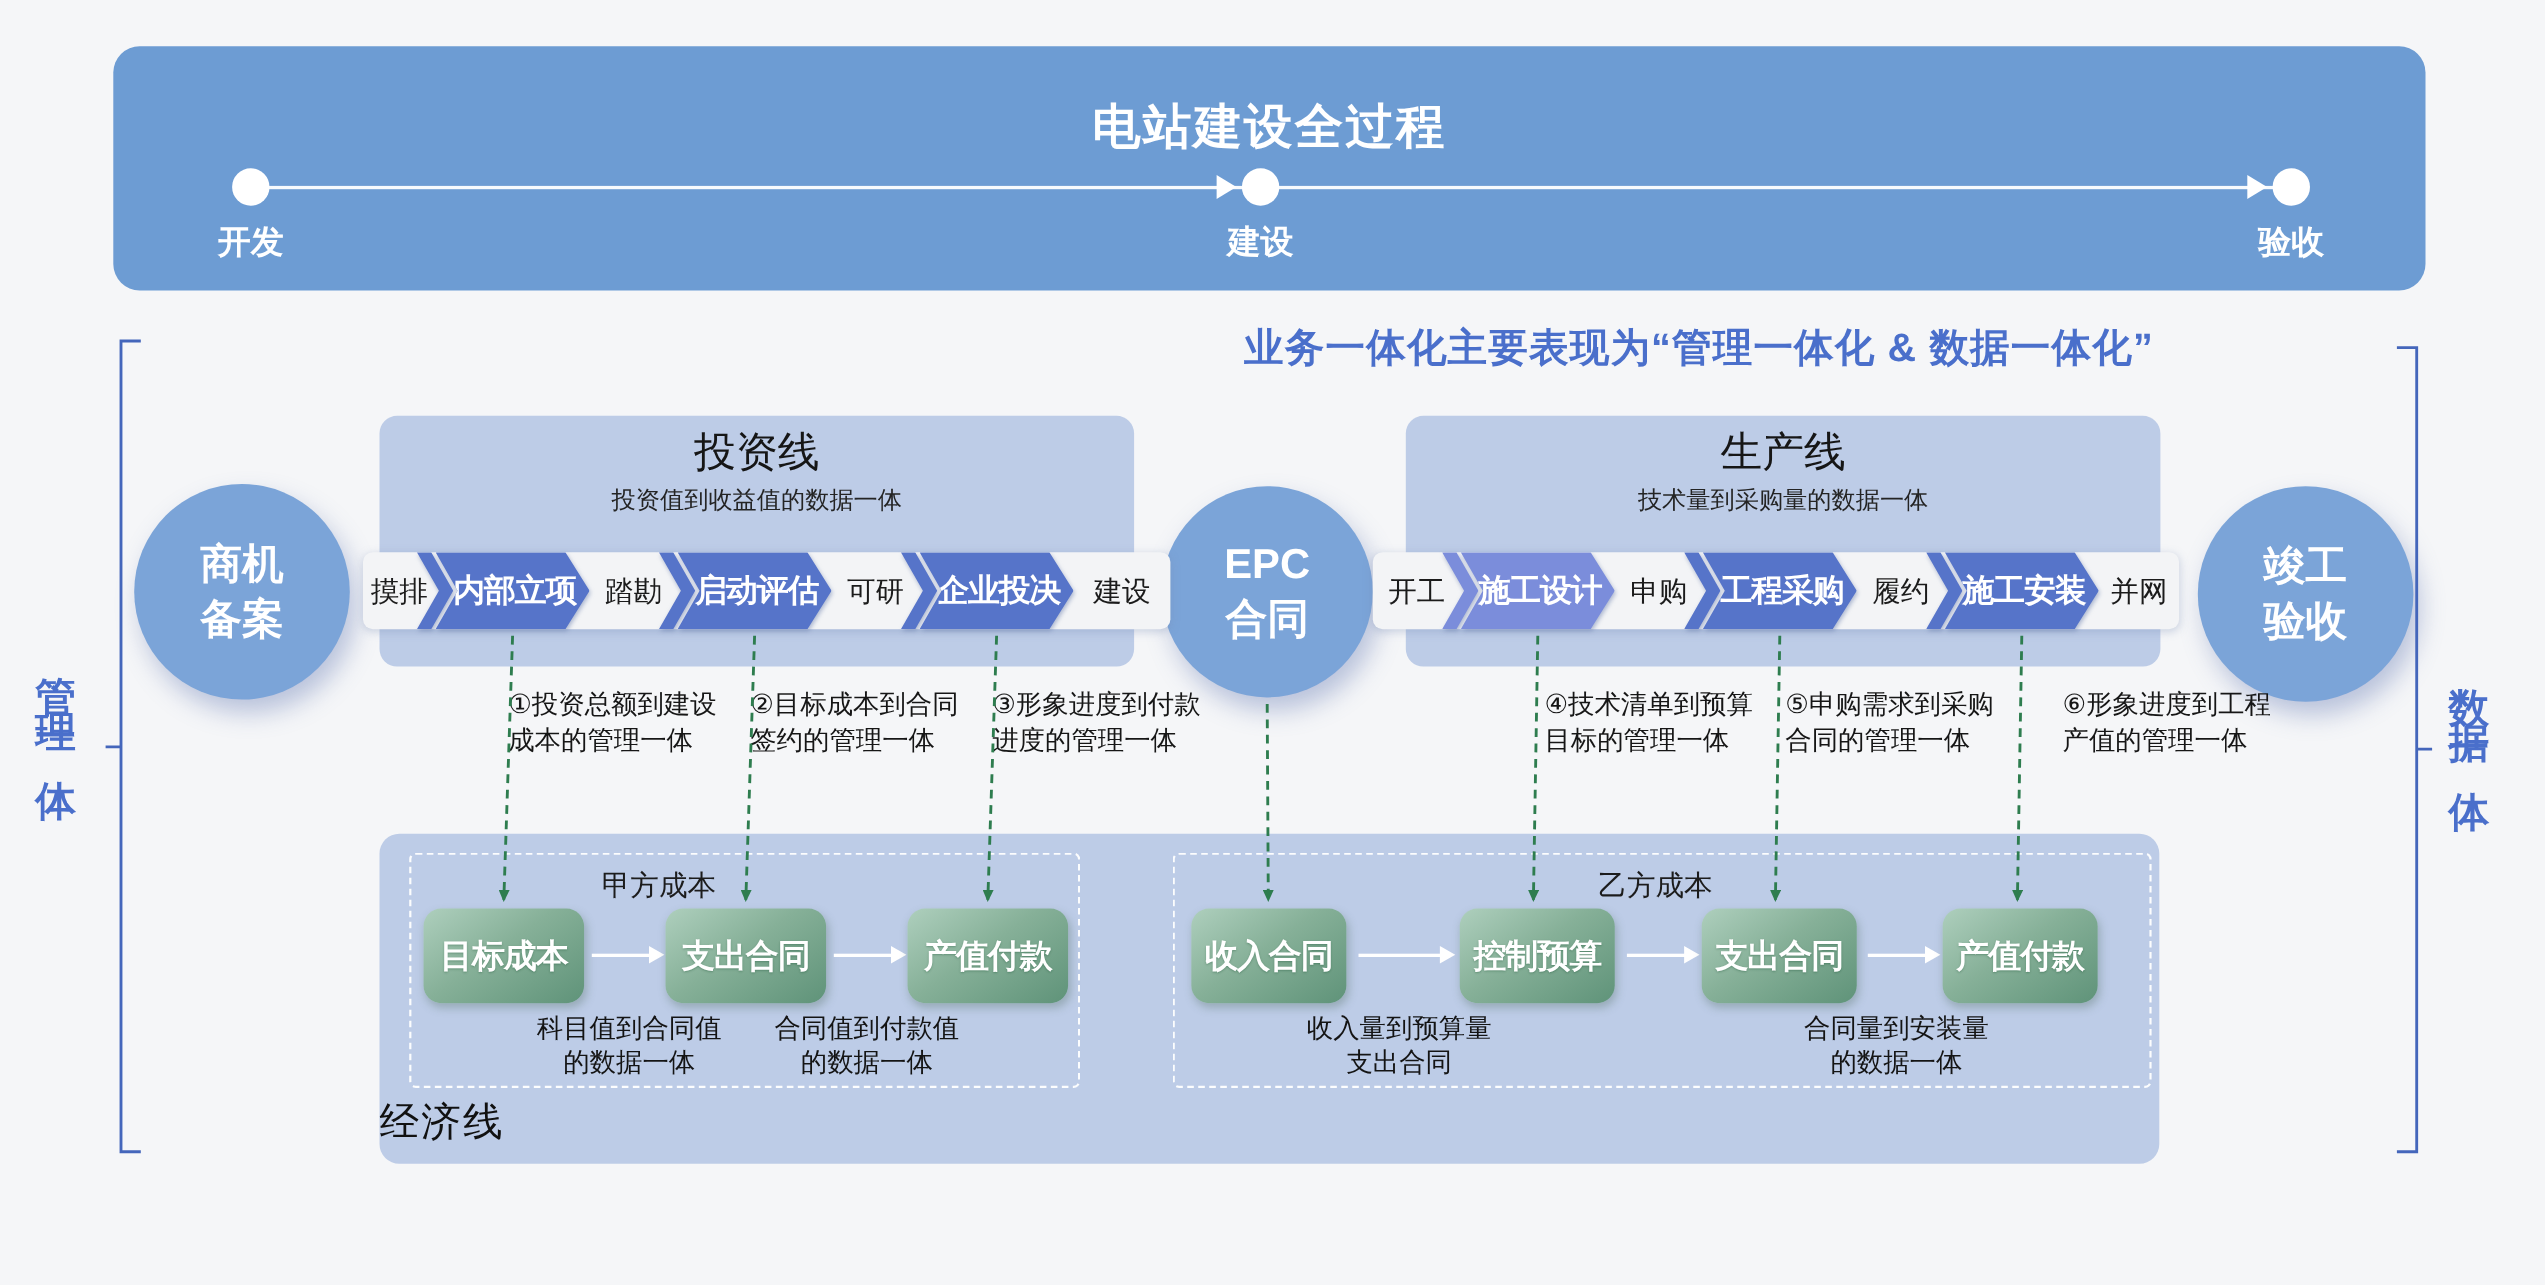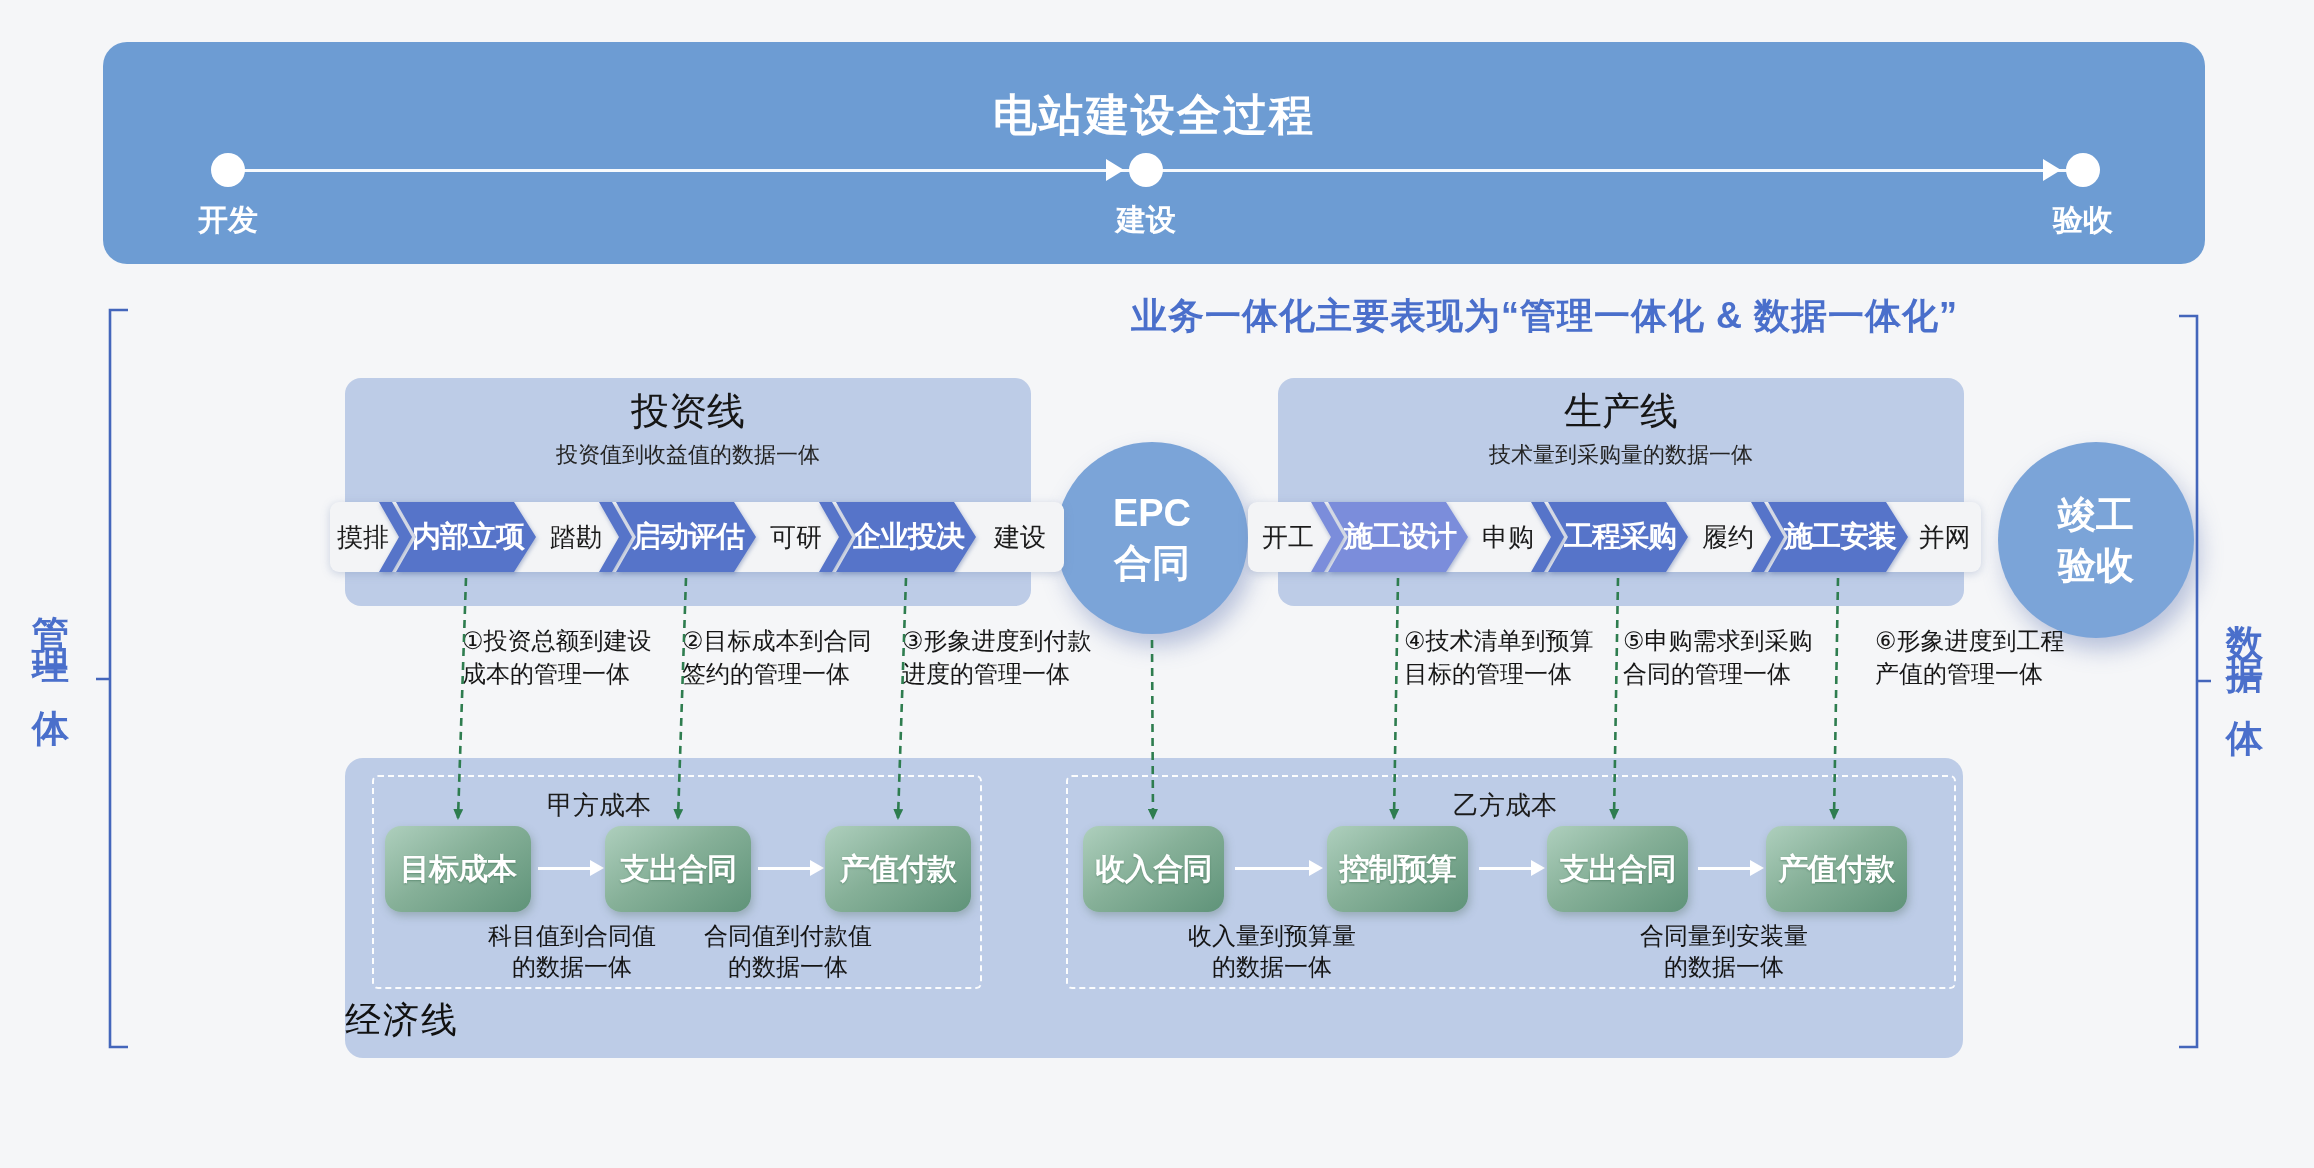--- a/index.html
+++ b/index.html
@@ -101,20 +101,22 @@
     <div class="tl-label l1">开发</div>
     <div class="tl-label l2">建设</div>
     <div class="tl-label l3">验收</div>
   </div>
 
   <div class="subtitle">业务一体化主要表现为“管理一体化 &amp; 数据一体化”</div>
 
   <div class="side-label left">管理一体</div>
   <div class="side-label right">数据一体</div>
 
+  <div class="node-circle start">商机
+备案</div>
   <div class="node-circle epc">EPC
 合同</div>
   <div class="node-circle end">竣工
 验收</div>
 
   <div class="panel invest">
     <div class="panel-title">投资线</div>
     <div class="panel-sub">投资值到收益值的数据一体</div>
   </div>
 
@@ -192,21 +194,21 @@
     <div class="harrow gb1"></div>
     <div class="gbox b2">支出合同</div>
     <div class="harrow gb2"></div>
     <div class="gbox b3">产值付款</div>
 
     <div class="gnote na0">科目值到合同值
 的数据一体</div>
     <div class="gnote na1">合同值到付款值
 的数据一体</div>
     <div class="gnote nb0">收入量到预算量
-的数据一体</div>
+支出合同</div>
     <div class="gnote nb1">合同量到安装量
 的数据一体</div>
 
     <div class="economy-title">经济线</div>
   </div>
 
   <svg class="overlay" width="2314" height="1168" viewBox="0 0 2314 1168">
     <defs>
       <marker id="ah" markerWidth="11" markerHeight="10" refX="9" refY="5" orient="auto" markerUnits="userSpaceOnUse">
         <path class="arrow-head" d="M0,0 L11,5 L0,10 Z"></path>

